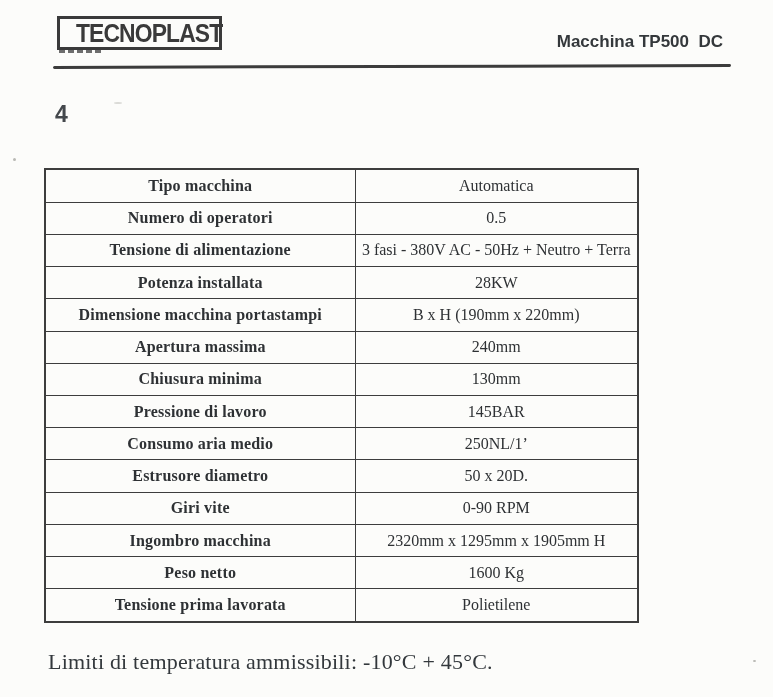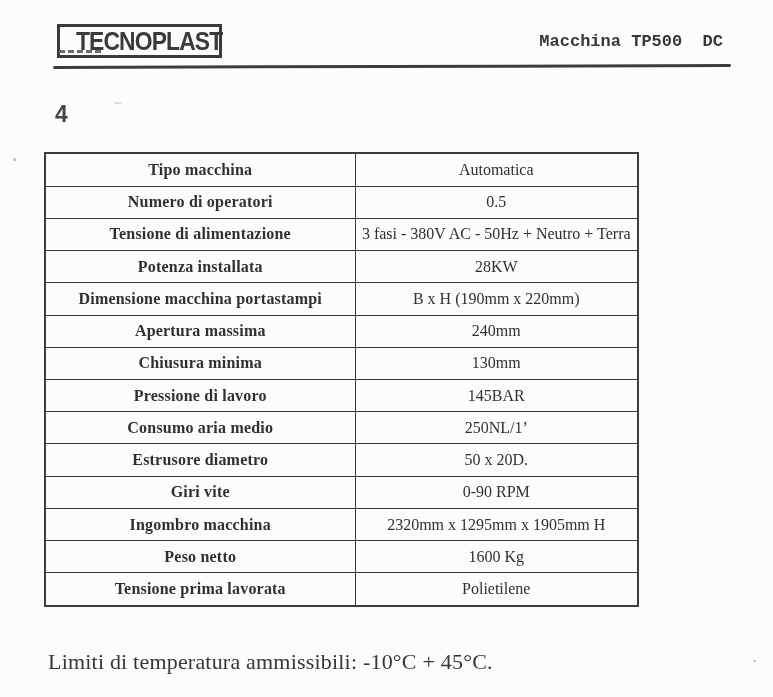--- a/index.html
+++ b/index.html
@@ -13,21 +13,21 @@
     background: var(--page, #fcfcfa);
     overflow: hidden;
     font-family: "Liberation Serif", serif;
     color: var(--ink, #2e3134);
   }
 
   
   .logo-box {
     position: absolute;
     left: 57px;
-    top: 24px;
+    top: 16px;
     width: 165px;
     height: 34px;
     box-sizing: border-box;
     border: 3px solid #3a3a3a;
     display: flex;
     align-items: center;
     justify-content: center;
     background: #fcfcfa;
     padding-left: 19px;
   }
@@ -45,21 +45,21 @@
     left: 59px;
     top: 50px;
     width: 42px;
     height: 0;
     border-top: 3px dashed #6e6e6e;
   }
   .doc-ref {
     position: absolute;
     right: 50px;
     top: 32px;
-    font-family: Liberation Mono, monospace;
+    font-family: Liberation Sans, sans-serif;
     font-weight: 700;
     font-size: 17px;
     color: #34383b;
     white-space: pre;
   }
   .header-rule {
     position: absolute;
     left: 53px;
     top: 65px;
     width: 678px;
@@ -80,21 +80,21 @@
     font-weight: 700;
     font-size: 23px;
     color: #44484c;
     letter-spacing: 0.5px;
   }
 
   
   .spec-table {
     position: absolute;
     left: 44px;
-    top: 152px;
+    top: 168px;
     width: 595px;
     height: 455px;
     border-collapse: collapse;
     table-layout: fixed;
     font-family: "Liberation Serif", serif;
     font-size: 16px;
     color: var(--ink, #2e3134);
   }
   .spec-table td {
     border: 1.4px solid var(--border, #3f3f3f);

